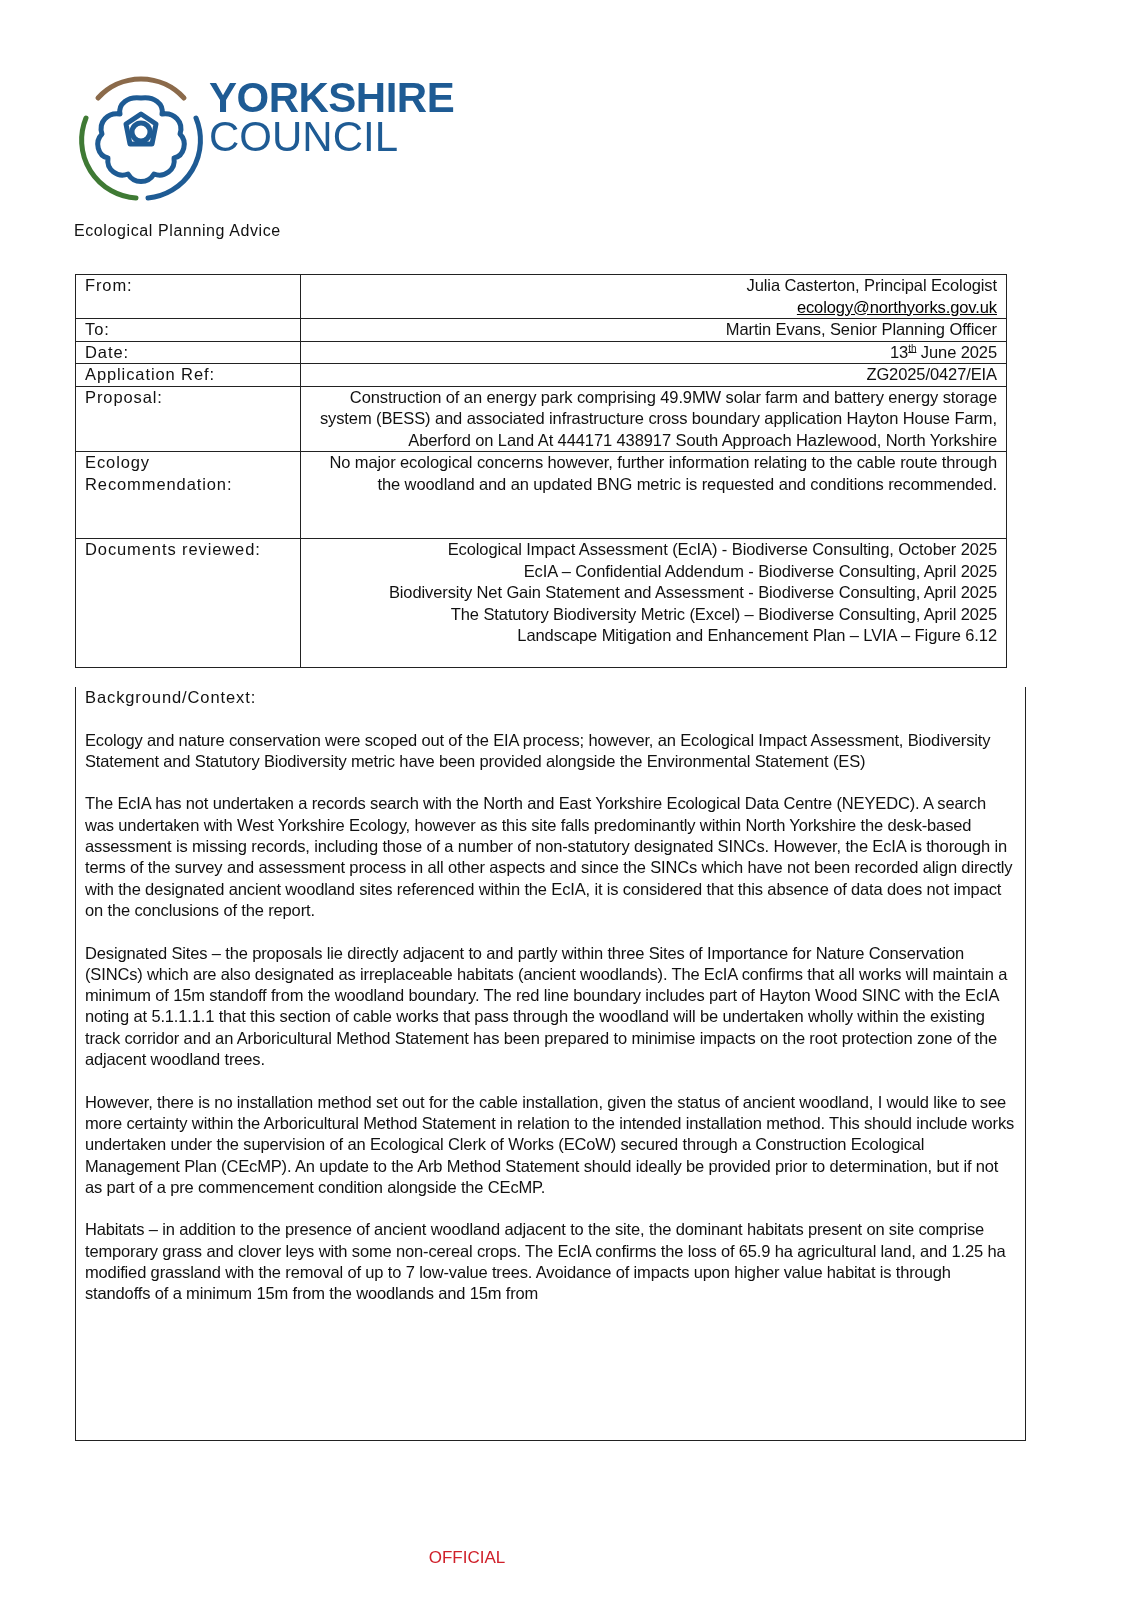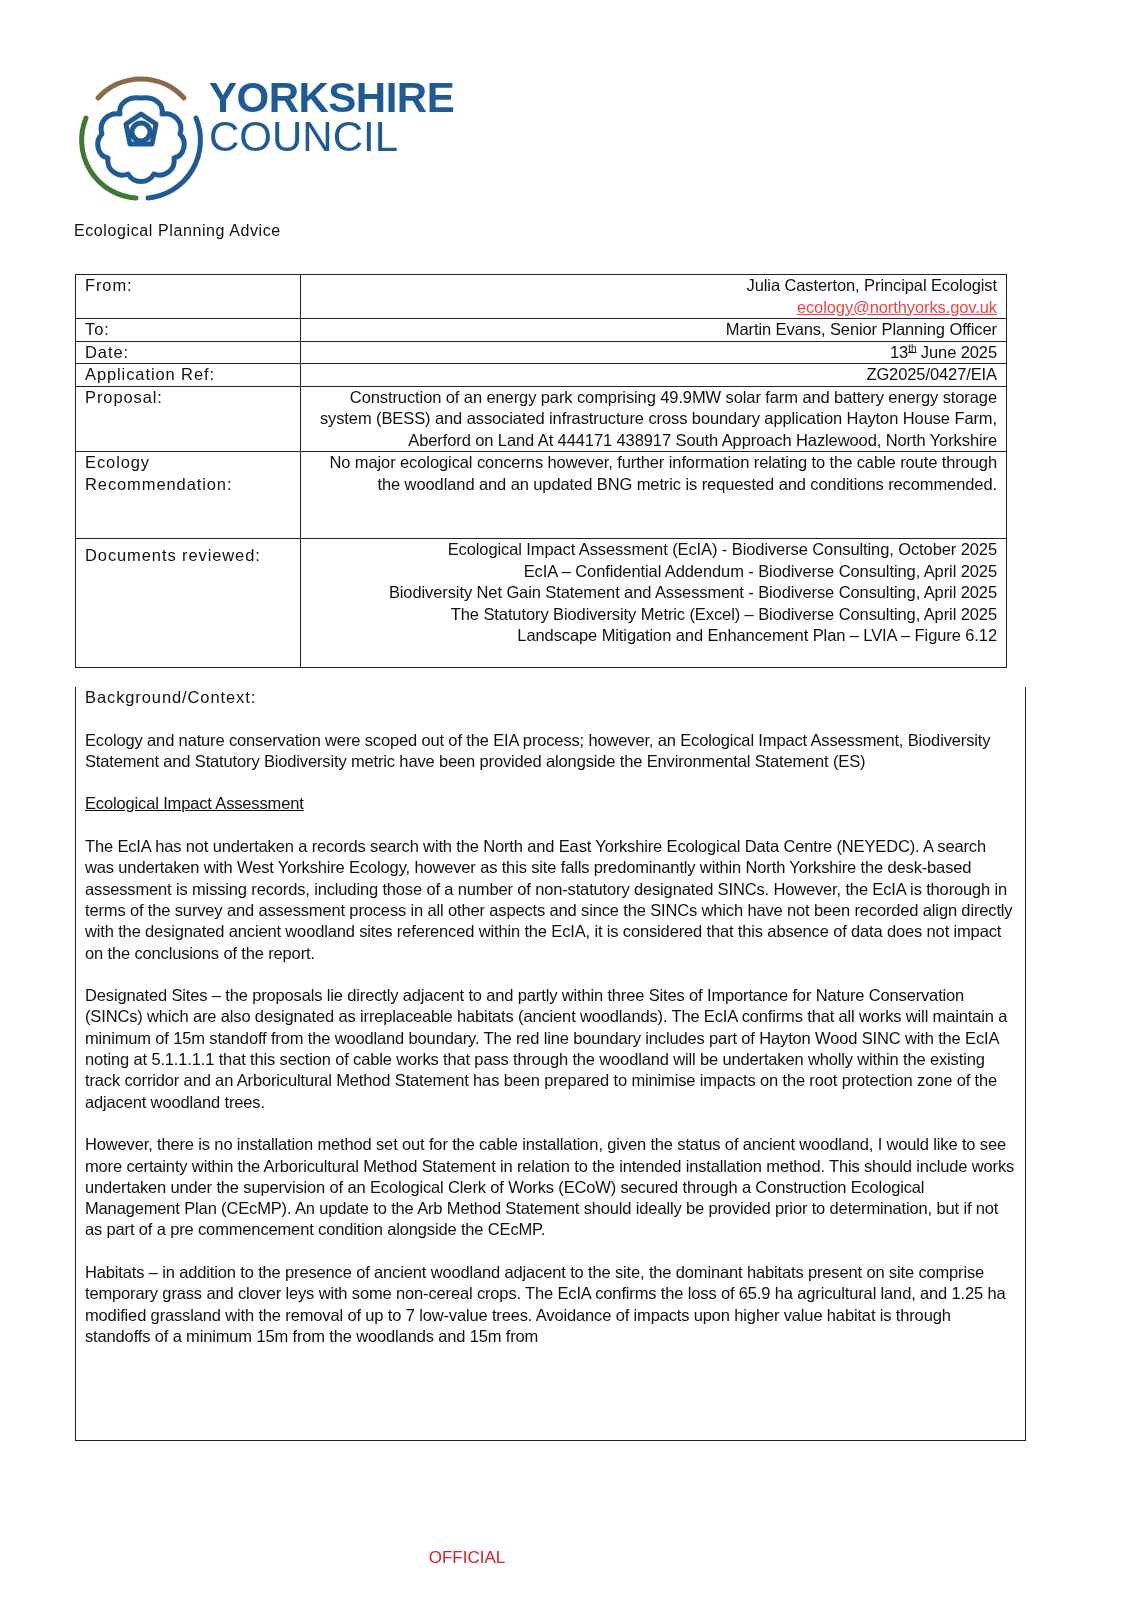--- a/index.html
+++ b/index.html
@@ -8,21 +8,21 @@
   .logo { position:absolute; left:76px; top:74px; width:380px; height:130px; }
   .logo svg { position:absolute; left:0; top:0; }
   .logo-text { position:absolute; left:133px; top:4px; color:#1e5b94; line-height:39px; }
   .logo-text .l1, .logo-text .l2 { font-weight:bold; font-size:42px; letter-spacing:-0.5px; display:block; }
   .logo-text .l3 { font-size:42px; font-weight:normal; display:block; letter-spacing:0px; }
   .doc-title { position:absolute; left:74px; top:222px; font-size:16px; letter-spacing:0.6px; color:#111; }
   table.meta { position:absolute; left:75px; top:274px; width:932px; border-collapse:collapse; font-size:16.5px; }
   table.meta td { border:1px solid #222; vertical-align:top; padding:0 9px; line-height:21.5px; }
   table.meta td.k { width:206px; letter-spacing:0.9px; }
   table.meta td.v { letter-spacing:-0.1px;text-align:right; }
-  .email { color:#ef4444; text-decoration:underline; }
+  .email { color:#000000; text-decoration:underline; }
   sup { font-size:10px; line-height:0;text-decoration:underline; }
   .body-cell { position:absolute; left:75px; top:687px; width:949px; height:753px;
                border:1px solid #222; border-top:none; overflow:hidden; }
   .body-inner { padding:0 9px; font-size:16.5px; line-height:21.3px; letter-spacing:-0.15px; }
   .body-inner p { margin:0 0 21.3px 0; }
   .bg-label { letter-spacing:0.9px; margin-top:0; }
   .underline { text-decoration:underline; }
   .official { position:absolute; left:0; width:934px; top:1548px; text-align:center;
               font-family:Liberation Sans, sans-serif; font-size:17px; color:#d0202a; }
 </style>
@@ -74,37 +74,36 @@
     <td class="v">Construction of an energy park comprising 49.9MW solar farm and battery energy storage system (BESS) and associated infrastructure cross boundary application Hayton House Farm, Aberford on Land At 444171 438917 South Approach Hazlewood, North Yorkshire</td>
   </tr>
   <tr>
     <td class="k">
       <div>Ecology</div>
       <div>Recommendation:</div>
     </td>
     <td class="v" style="height:86px">No major ecological concerns however, further information relating to the cable route through the woodland and an updated BNG metric is requested and conditions recommended.</td>
   </tr>
   <tr>
-    <td class="k" style="padding-top:6px">Documents reviewed:</td>
+    <td class="k" style="padding-top:0">Documents reviewed:</td>
     <td class="v" style="height:128px">
       <div>Ecological Impact Assessment (EcIA) - Biodiverse Consulting, October 2025</div>
       <div>EcIA – Confidential Addendum - Biodiverse Consulting, April 2025</div>
       <div>Biodiversity Net Gain Statement and Assessment - Biodiverse Consulting, April 2025</div>
       <div>The Statutory Biodiversity Metric (Excel) – Biodiverse Consulting, April 2025</div>
       <div>Landscape Mitigation and Enhancement Plan – LVIA – Figure 6.12</div>
     </td>
   </tr>
 </tbody>
   </table>
 
 <div class="body-cell">
   <div class="body-inner">
     <p class="bg-label">Background/Context:</p>
     <p>Ecology and nature conservation were scoped out of the EIA process; however, an Ecological Impact Assessment, Biodiversity Statement and Statutory Biodiversity metric have been provided alongside the Environmental Statement (ES)</p>
-    <p class="underline">Ecological Impact Assessment</p>
     <p>The EcIA has not undertaken a records search with the North and East Yorkshire Ecological Data Centre (NEYEDC). A search was undertaken with West Yorkshire Ecology, however as this site falls predominantly within North Yorkshire the desk-based assessment is missing records, including those of a number of non-statutory designated SINCs. However, the EcIA is thorough in terms of the survey and assessment process in all other aspects and since the SINCs which have not been recorded align directly with the designated ancient woodland sites referenced within the EcIA, it is considered that this absence of data does not impact on the conclusions of the report.</p>
     <p>Designated Sites – the proposals lie directly adjacent to and partly within three Sites of Importance for Nature Conservation (SINCs) which are also designated as irreplaceable habitats (ancient woodlands). The EcIA confirms that all works will maintain a minimum of 15m standoff from the woodland boundary. The red line boundary includes part of Hayton Wood SINC with the EcIA noting at 5.1.1.1.1 that this section of cable works that pass through the woodland will be undertaken wholly within the existing track corridor and an Arboricultural Method Statement has been prepared to minimise impacts on the root protection zone of the adjacent woodland trees.</p>
     <p>However, there is no installation method set out for the cable installation, given the status of ancient woodland, I would like to see more certainty within the Arboricultural Method Statement in relation to the intended installation method. This should include works undertaken under the supervision of an Ecological Clerk of Works (ECoW) secured through a Construction Ecological Management Plan (CEcMP). An update to the Arb Method Statement should ideally be provided prior to determination, but if not as part of a pre commencement condition alongside the CEcMP.</p>
     <p>Habitats – in addition to the presence of ancient woodland adjacent to the site, the dominant habitats present on site comprise temporary grass and clover leys with some non-cereal crops. The EcIA confirms the loss of 65.9 ha agricultural land, and 1.25 ha modified grassland with the removal of up to 7 low-value trees. Avoidance of impacts upon higher value habitat is through standoffs of a minimum 15m from the woodlands and 15m from</p>
   </div>
 </div>
 
 <div class="official">OFFICIAL</div>
 
 </body></html>

